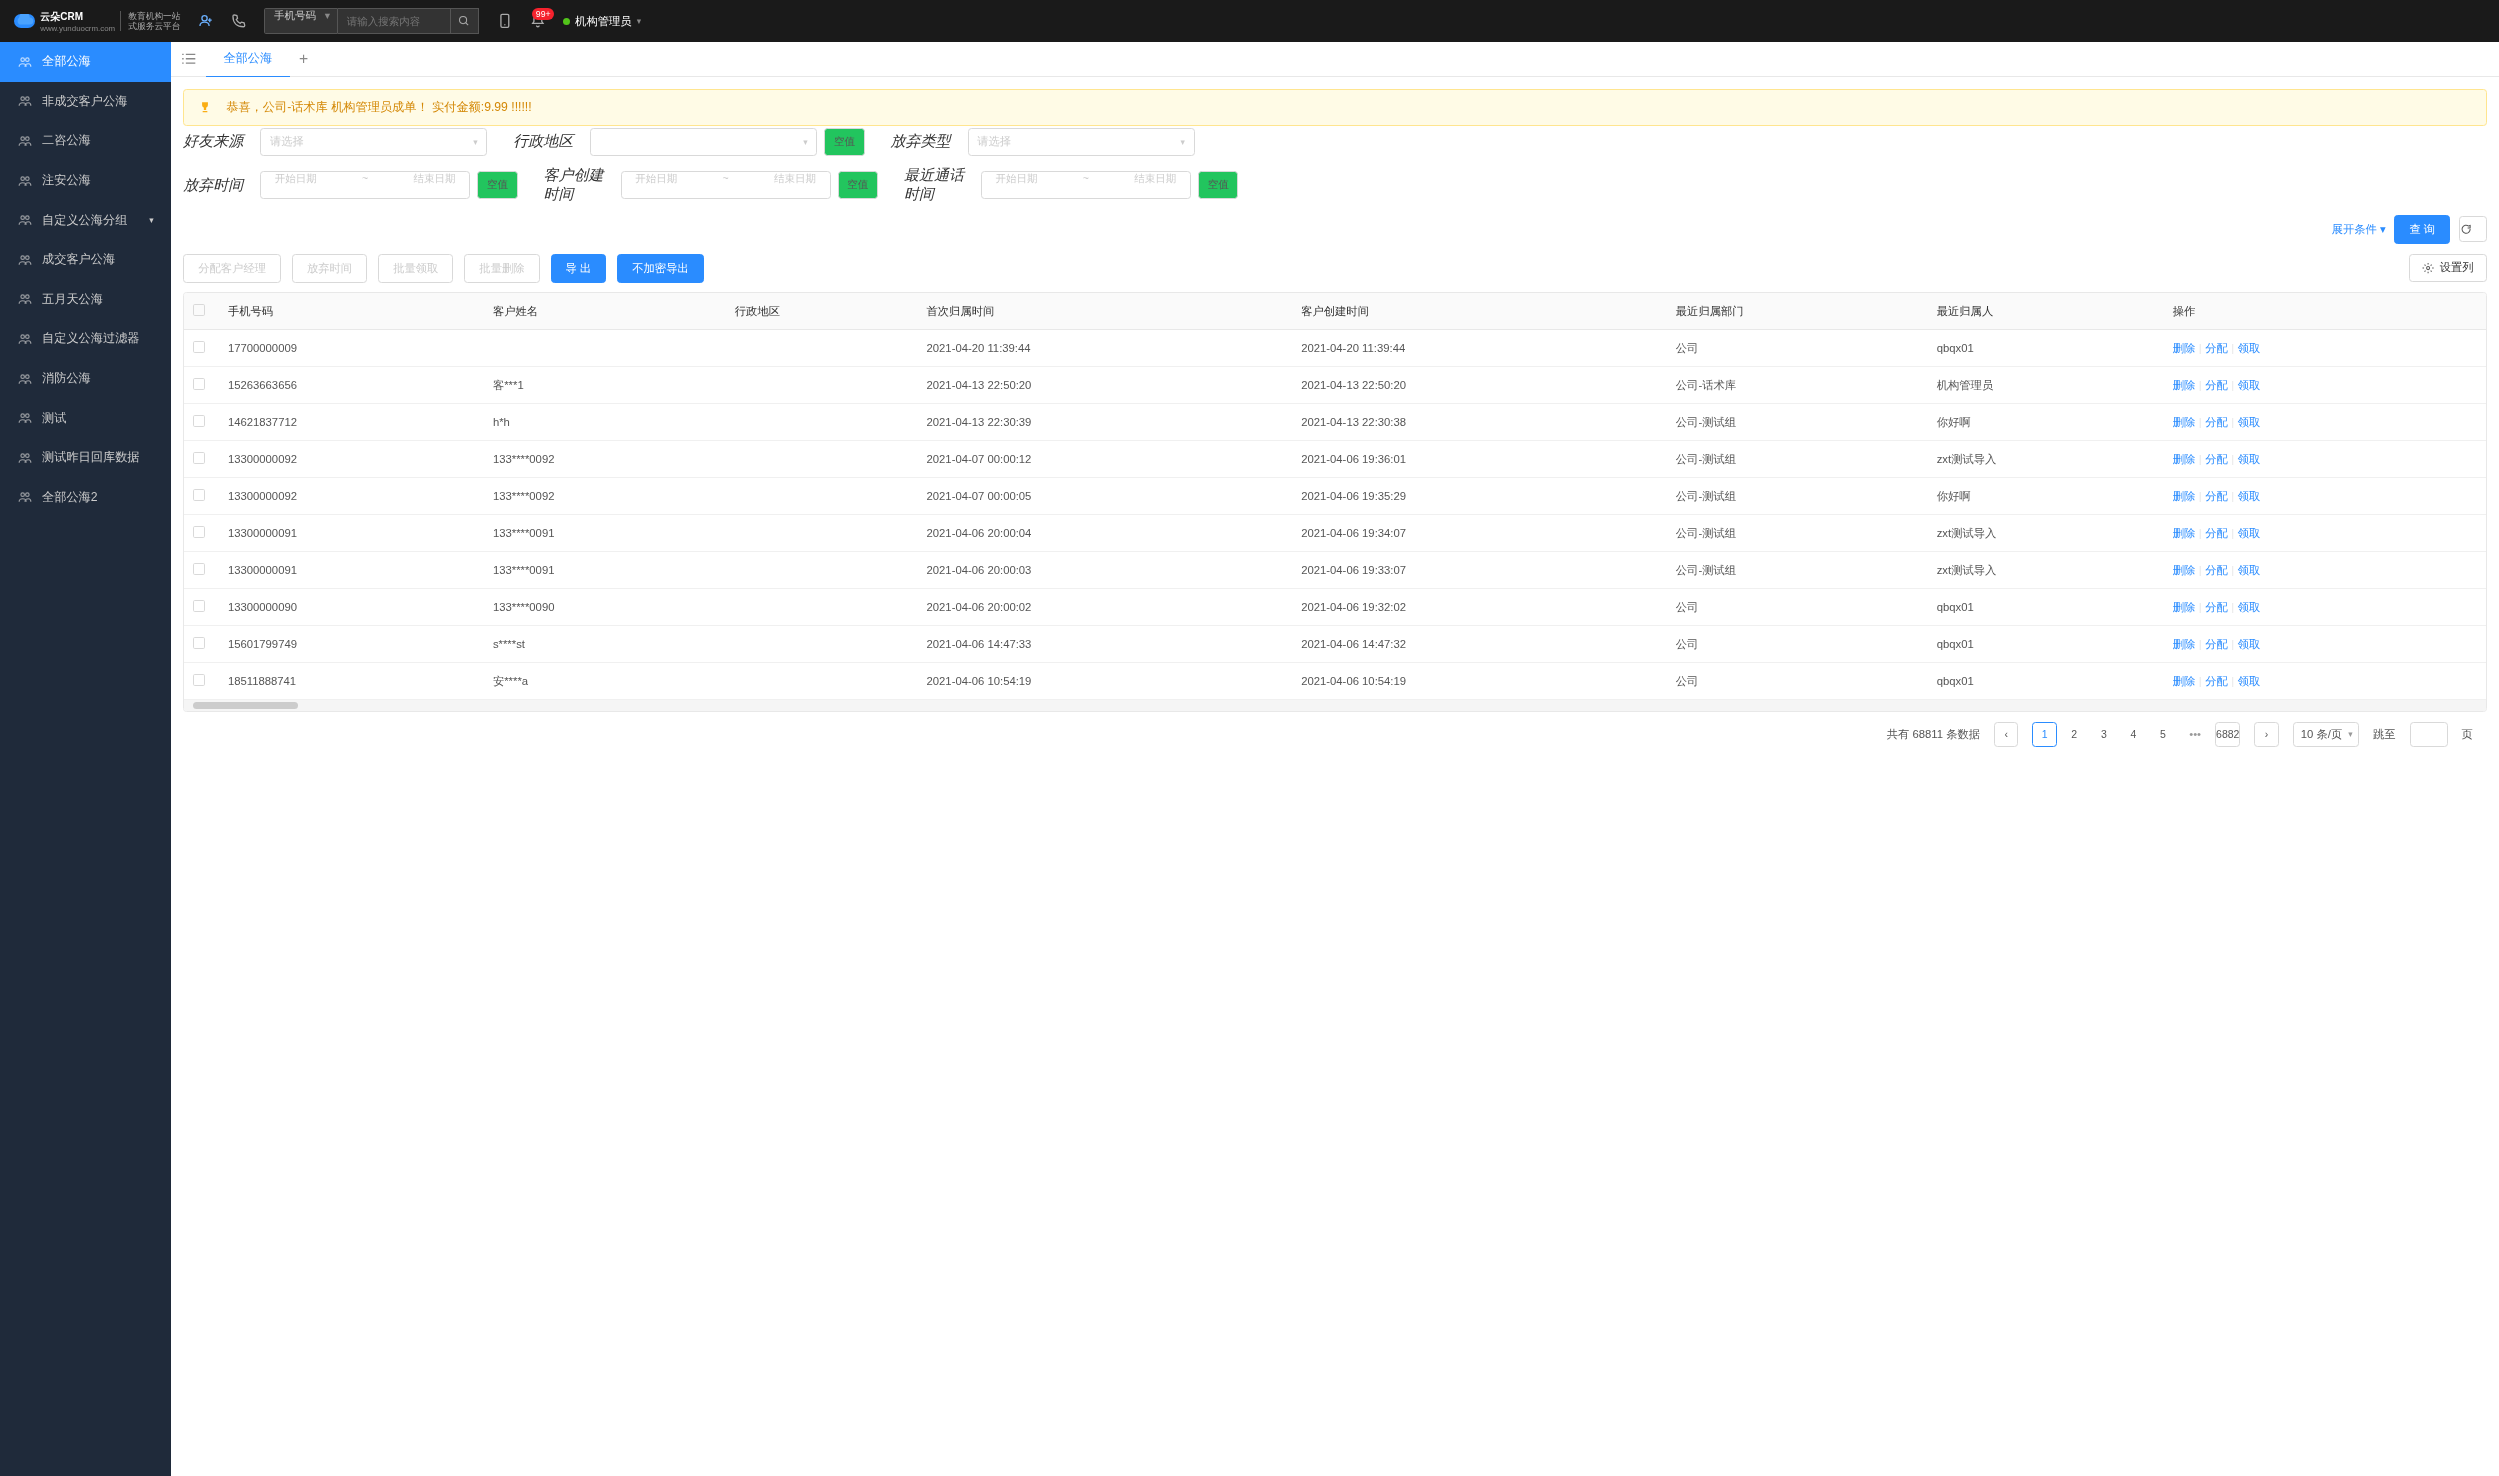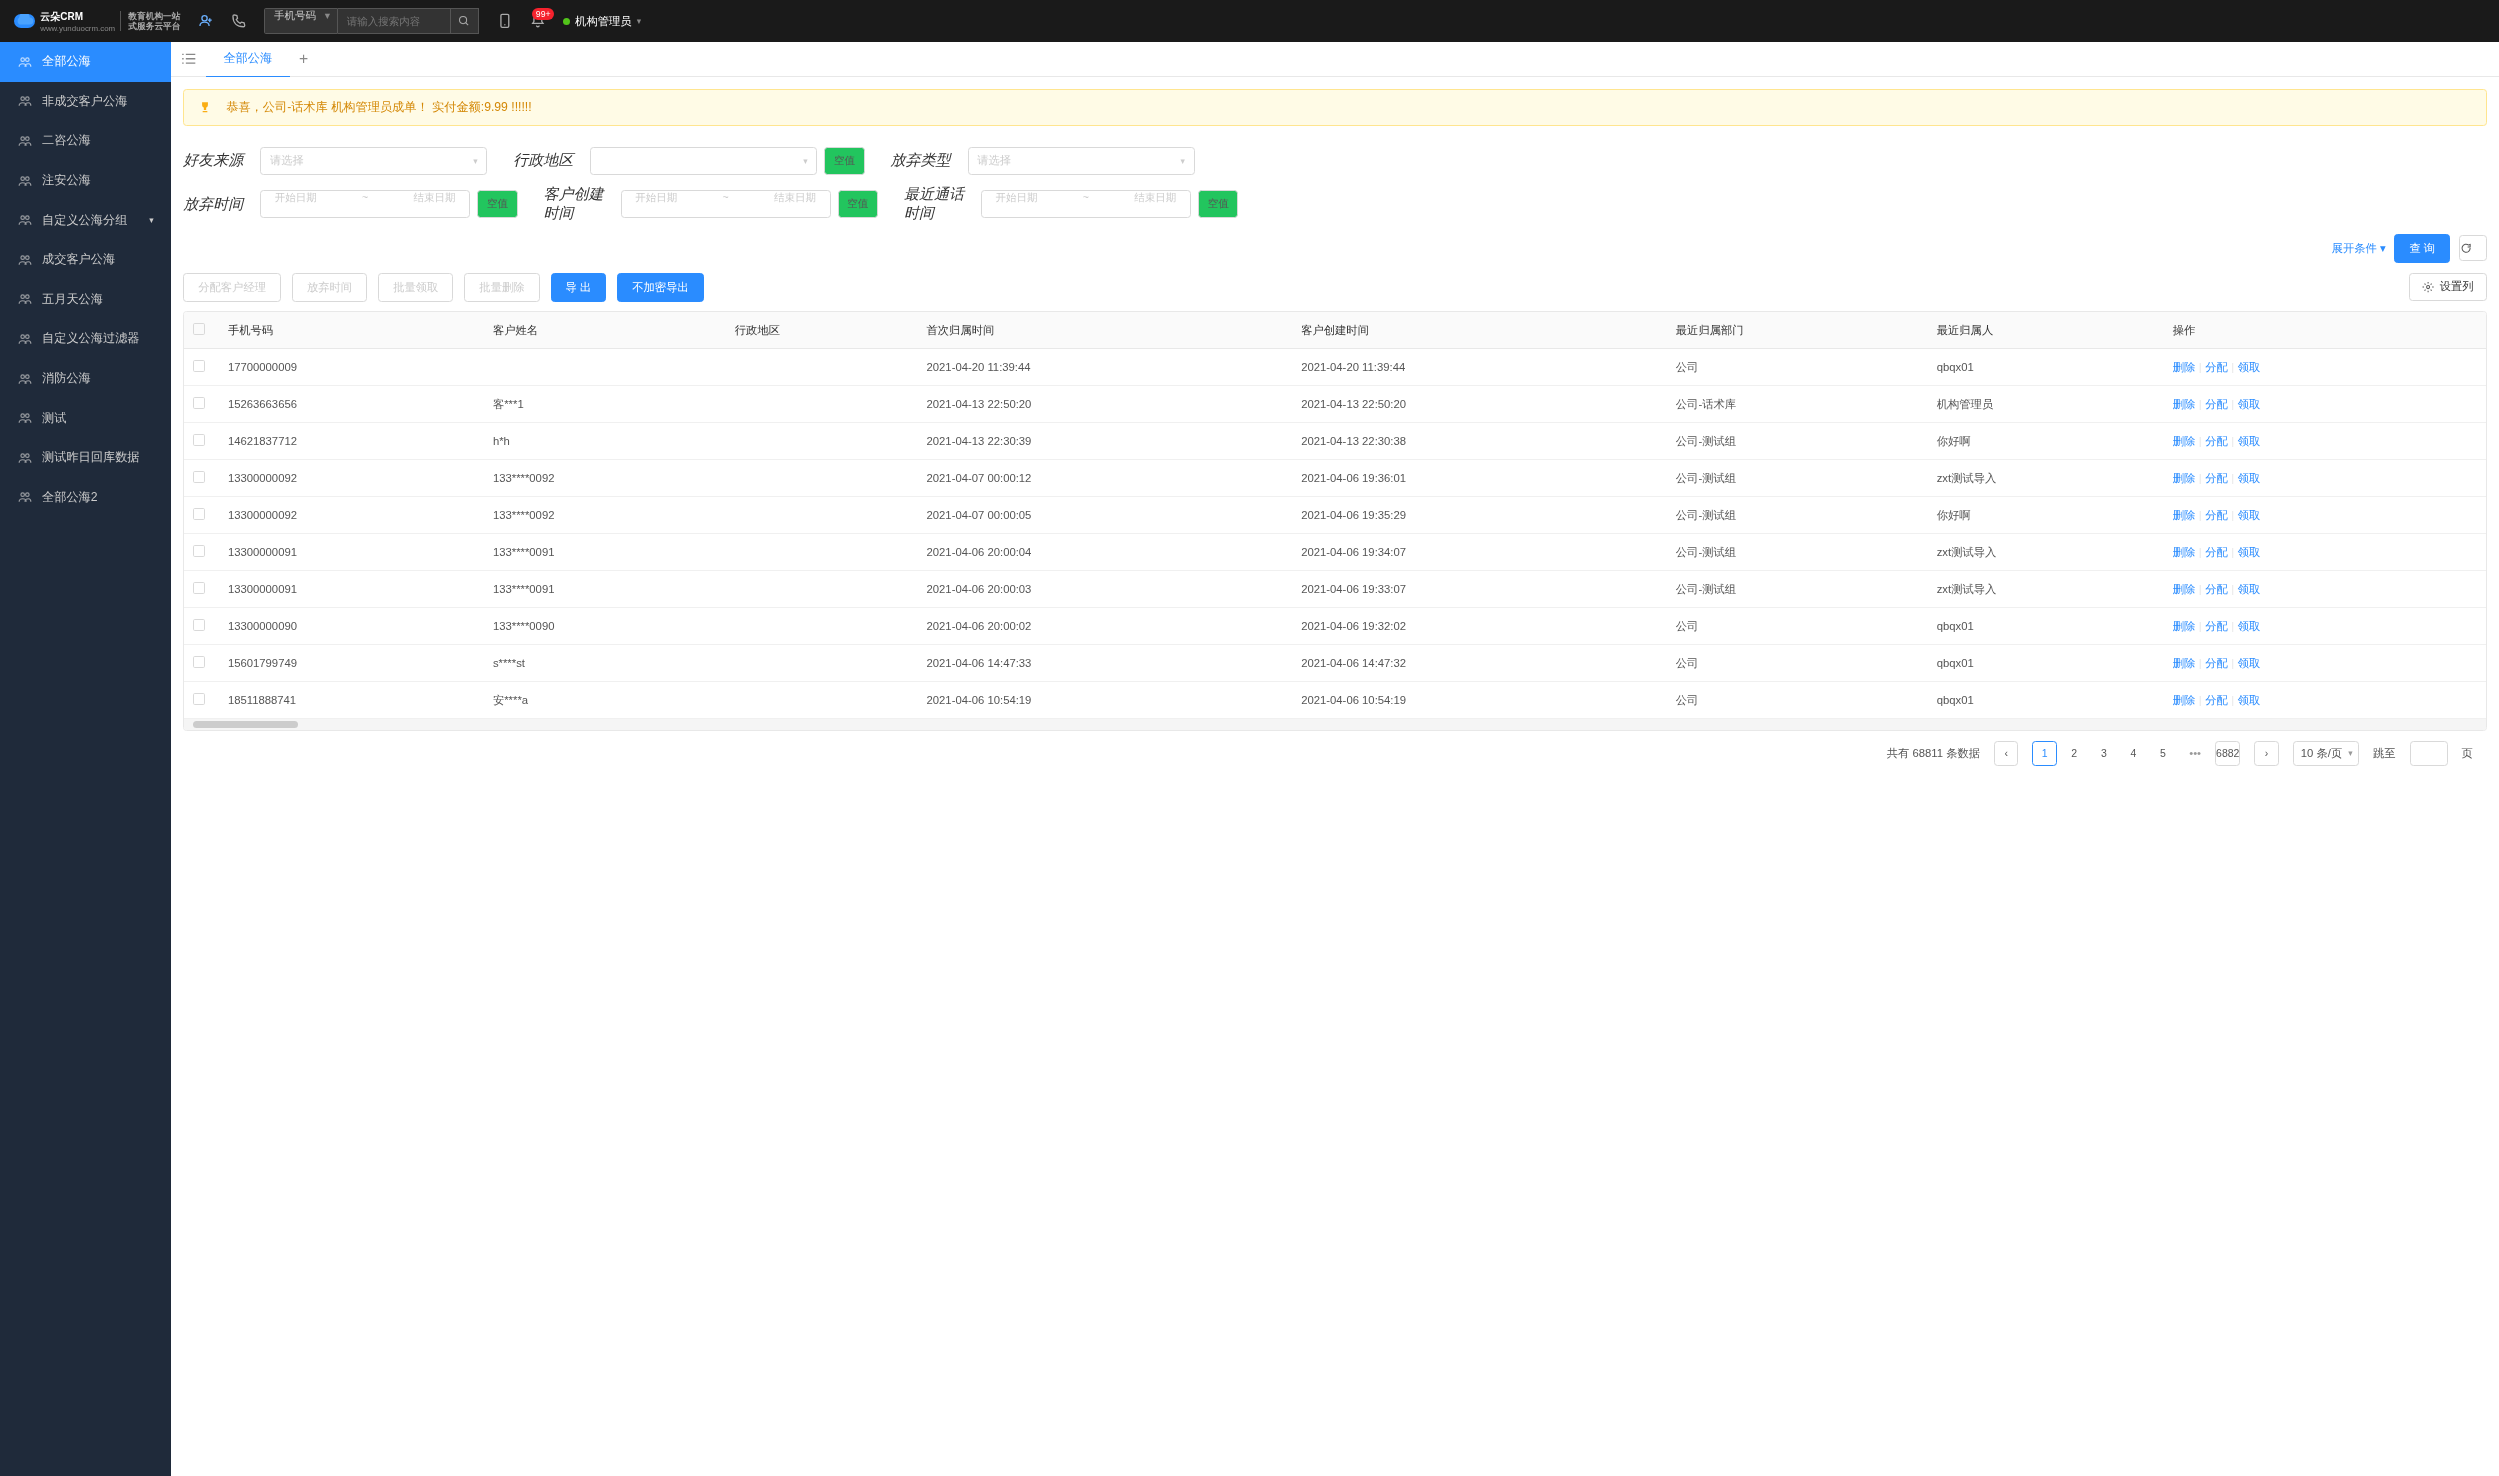--- a/index.html
+++ b/index.html
@@ -3,21 +3,21 @@
 <meta charset="utf-8">
 <style>
 * { margin: 0; padding: 0; box-sizing: border-box; }
 body { font-family: -apple-system, "PingFang SC", "Microsoft YaHei", sans-serif; font-size: 11.3px; color: #333; background: #fff; }
 
 
 .header { height: 42px; background: #1a1a1a; display: flex; align-items: center; padding: 0 14px; color: #fff; }
 .logo { display: flex; align-items: center; gap: 5.2px; margin-right: 17.5px; }
 .logo-cloud { width: 21px; height: 14px; background: #2a8cff; border-radius: 7px; }
 .logo-text { font-size: 10px; font-weight: bold; }
-.logo-sub { font-size: 8.7px; color: #aaa; border-left: 0.9px solid #555; padding-left: 7px; line-height: 1.2; font-weight: bold; }
+.logo-sub { font-size: 8.7px; color: #aaa; border-left: 0.9px solid #555; padding-left: 7px; line-height: 1.2; }
 .nav { display: flex; gap: 21px; flex: 1; }
 .nav-item { color: #ccc; cursor: pointer; font-size: 12.2px; }
 .nav-item.active { color: #fff; font-weight: bold; }
 .header-icons { display: flex; align-items: center; gap: 17.5px; }
 .header-icon { width: 15.7px; height: 15.7px; color: #aaa; }
 .search-group { display: flex; align-items: center; }
 .search-select { background: #333; border: 0.9px solid #555; color: #ccc; height: 26px; padding: 0 21px 0 8.7px; font-size: 10.5px; border-radius: 1.7px 0 0 1.7px; position: relative; }
 .search-select::after { content: "▾"; position: absolute; right: 7px; color: #888; }
 .search-input { background: #333; border: 0.9px solid #555; border-left: none; color: #ccc; height: 26px; padding: 0 26px 0 8.7px; width: 113px; font-size: 10.5px; }
 .search-btn { background: #333; border: 0.9px solid #555; border-left: none; height: 26px; width: 28px; display: flex; align-items: center; justify-content: center; }
@@ -35,21 +35,21 @@
 .side-chevron { margin-left: auto; font-size: 8.7px; }
 
 
 .main { flex: 1; overflow: auto; background: #fff; display: flex; flex-direction: column; }
 .tabs { display: flex; align-items: center; border-bottom: 0.9px solid #e8e8e8; padding-left: 8.7px; height: 35px; }
 .tab-icon { width: 17.5px; height: 17.5px; margin-right: 8.7px; color: #888; }
 .tab { padding: 0 17.5px; height: 35px; display: flex; align-items: center; color: #2a8cff; border-bottom: 1.7px solid #2a8cff; font-size: 12.2px; }
 .tab-add { width: 28px; text-align: center; color: #888; font-size: 15.7px; cursor: pointer; }
 
 .content { padding: 12.2px; }
-.banner { background: #fffbe6; border: 0.9px solid #ffe58f; border-radius: 3.5px; padding: 8.7px 14px; display: flex; align-items: center; gap: 14px; color: #d48806; font-size: 12.2px; margin-bottom: 21px; }
+.banner { background: #fffbe6; border: 0.9px solid #ffe58f; border-radius: 3.5px; padding: 8.7px 14px; display: flex; align-items: center; gap: 14px; color: #d48806; font-size: 12.2px; margin-bottom: 2px; }
 .trophy { width: 14px; height: 14px; }
 
 .filters { background: #fff; }
 .filter-row { display: flex; gap: 26px; margin-bottom: 10.5px; align-items: center; }
 .filter-item { display: flex; align-items: center; gap: 7px; }
 .filter-label { width: 70px; text-align: left; font-size: 15px; color: #333; font-style: italic; }
 .filter-input { border: 0.9px solid #d9d9d9; border-radius: 3.5px; height: 28px; padding: 0 8.7px; width: 227px; color: #ccc; display: flex; align-items: center; justify-content: space-between; font-size: 11.3px; }
 .filter-input .arrow { font-size: 8.7px; color: #ccc; }
 .range-input { border: 0.9px solid #d9d9d9; border-radius: 3.5px; height: 28px; display: flex; align-items: flex-start; width: 210px; font-size: 10.5px; }
 .range-input span { flex: 1; text-align: center; color: #ccc; }

